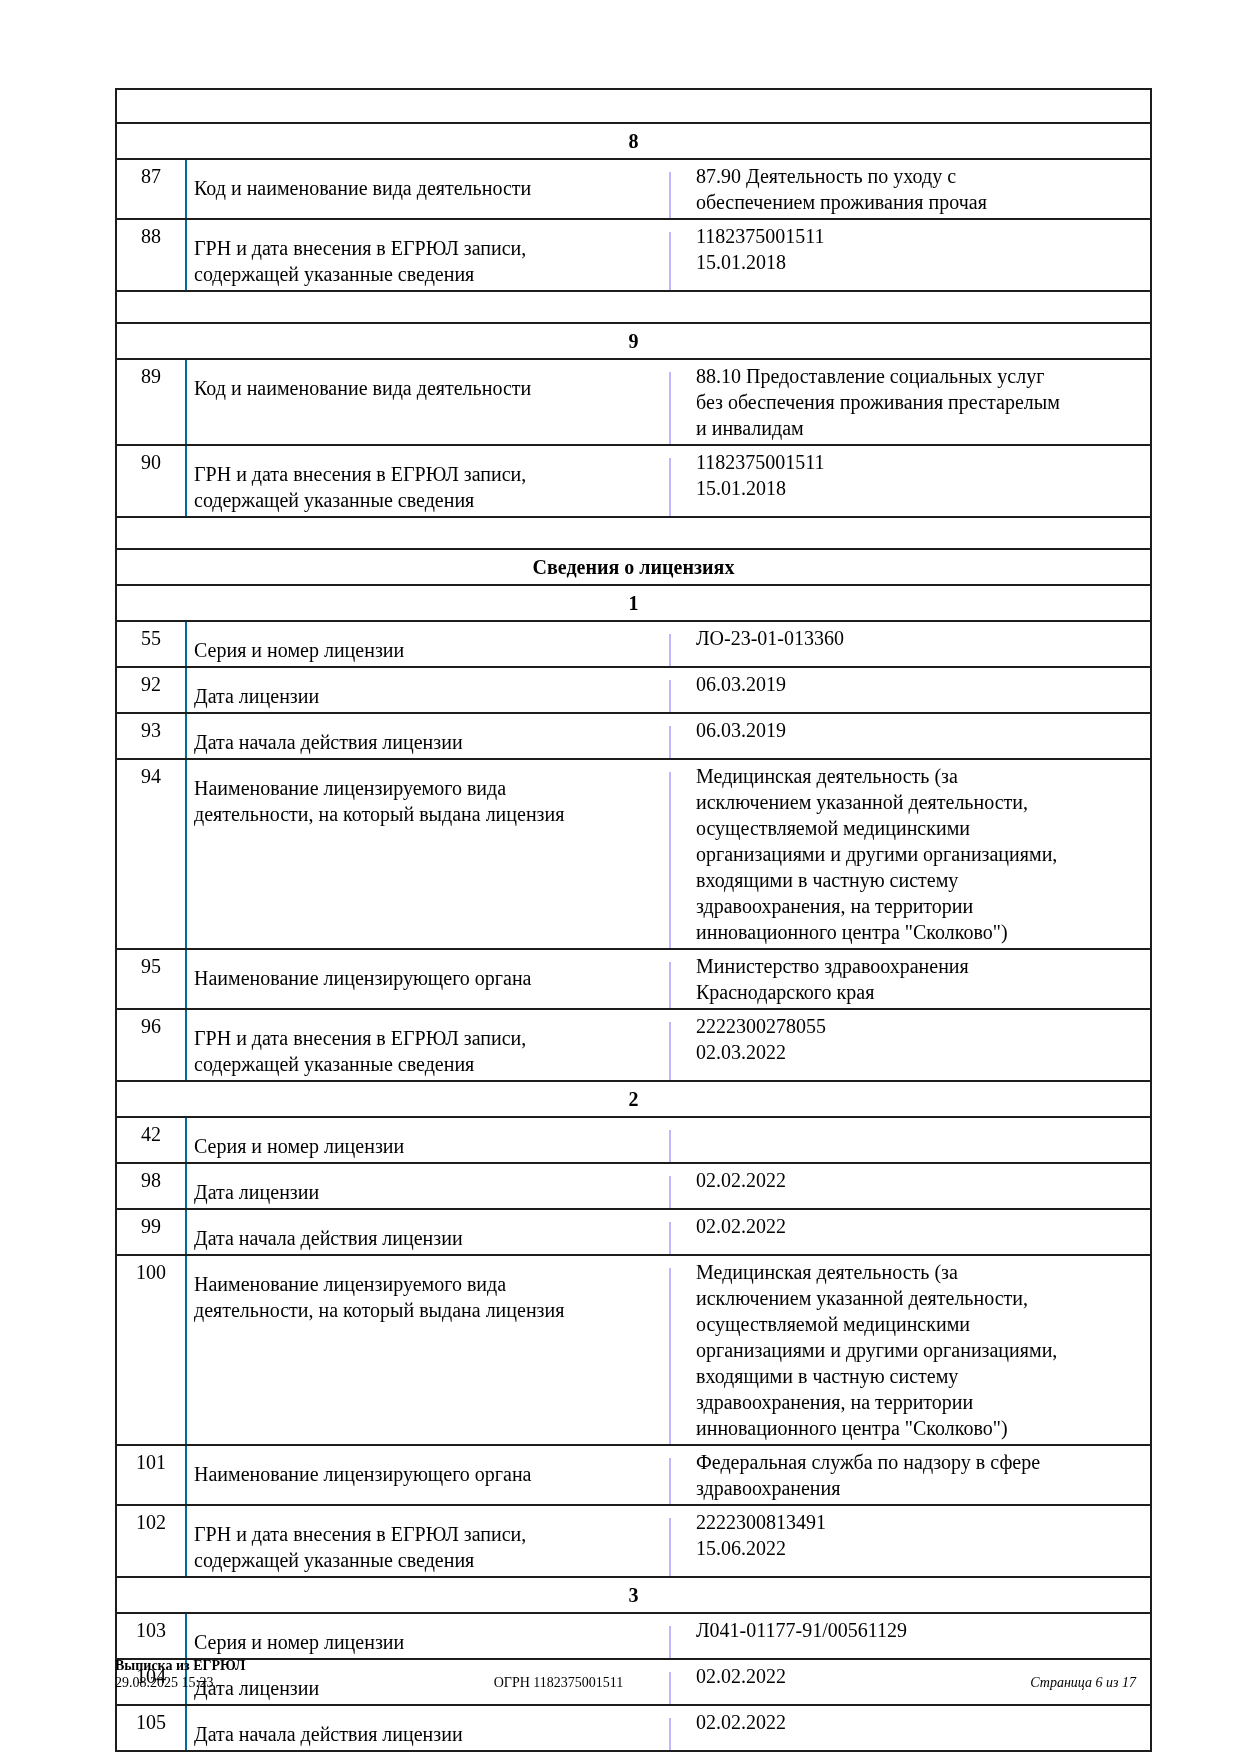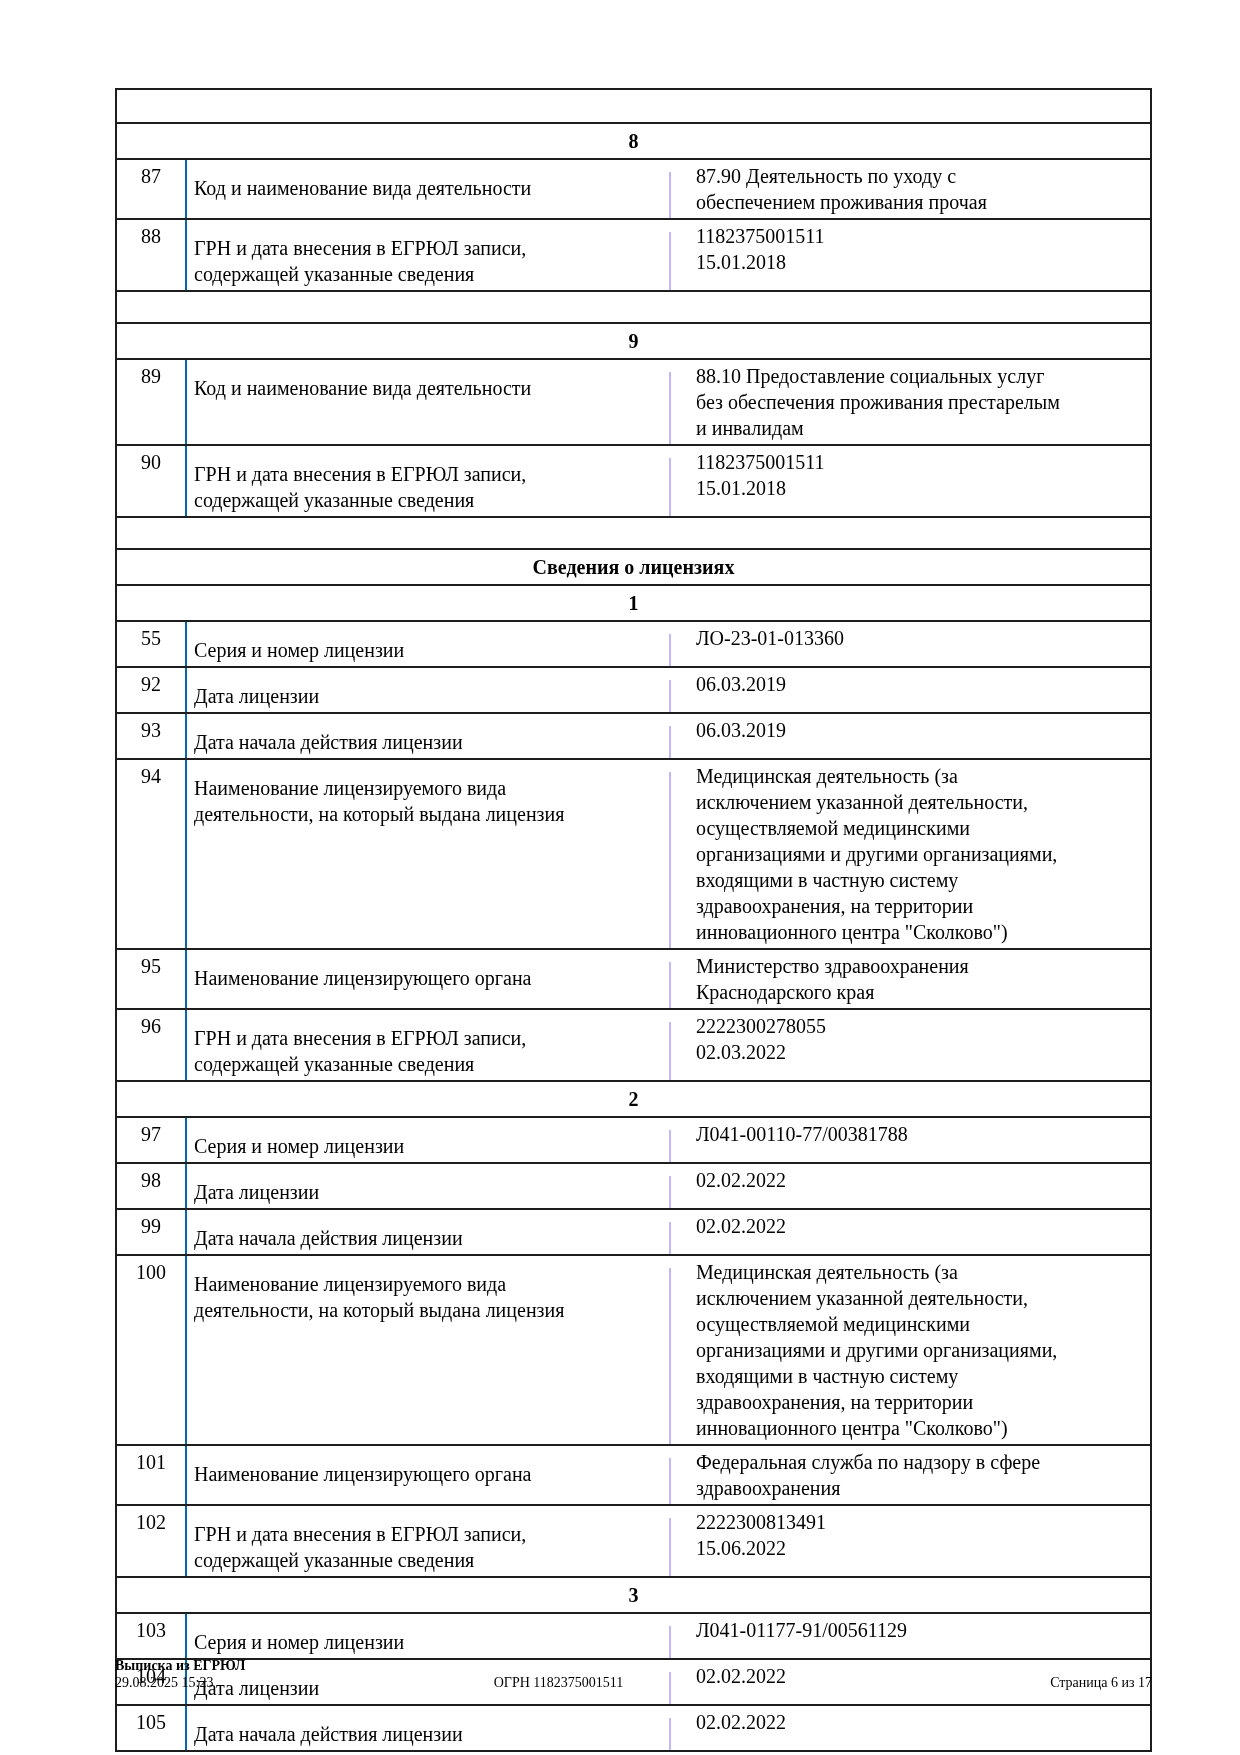--- a/index.html
+++ b/index.html
@@ -59,25 +59,26 @@
     position: absolute;
     left: 0;
     width: 1117px;
     top: 1674px;
     text-align: center;
     font-size: 14px;
     line-height: 17px;
   }
   .footer-right {
     position: absolute;
-    right: 88px;
+    right: 104px;
     top: 1674px;
     font-size: 14px;
     line-height: 17px;
     text-align: right;
+    font-style: italic;
   }
 </style>
 </head>
 <body>
 
 <div class="page">
 
   <div class="egrul-table">
       <div class="row spacer"></div>
       <div class="row section">
@@ -158,23 +159,22 @@
         <div class="cell num">96</div>
         <div class="cell label">ГРН и дата внесения в ЕГРЮЛ записи,
 содержащей указанные сведения</div>
         <div class="cell value">2222300278055
 02.03.2022</div>
       </div>
       <div class="row section">
         <div class="cell merged">2</div>
       </div>
       <div class="row data">
-        <div class="cell num">97</div>
+        <div class="cell num">42</div>
         <div class="cell label">Серия и номер лицензии</div>
-        <div class="cell value">Л041-00110-77/00381788</div>
       </div>
       <div class="row data">
         <div class="cell num">98</div>
         <div class="cell label">Дата лицензии</div>
         <div class="cell value">02.02.2022</div>
       </div>
       <div class="row data">
         <div class="cell num">99</div>
         <div class="cell label">Дата начала действия лицензии</div>
         <div class="cell value">02.02.2022</div>

